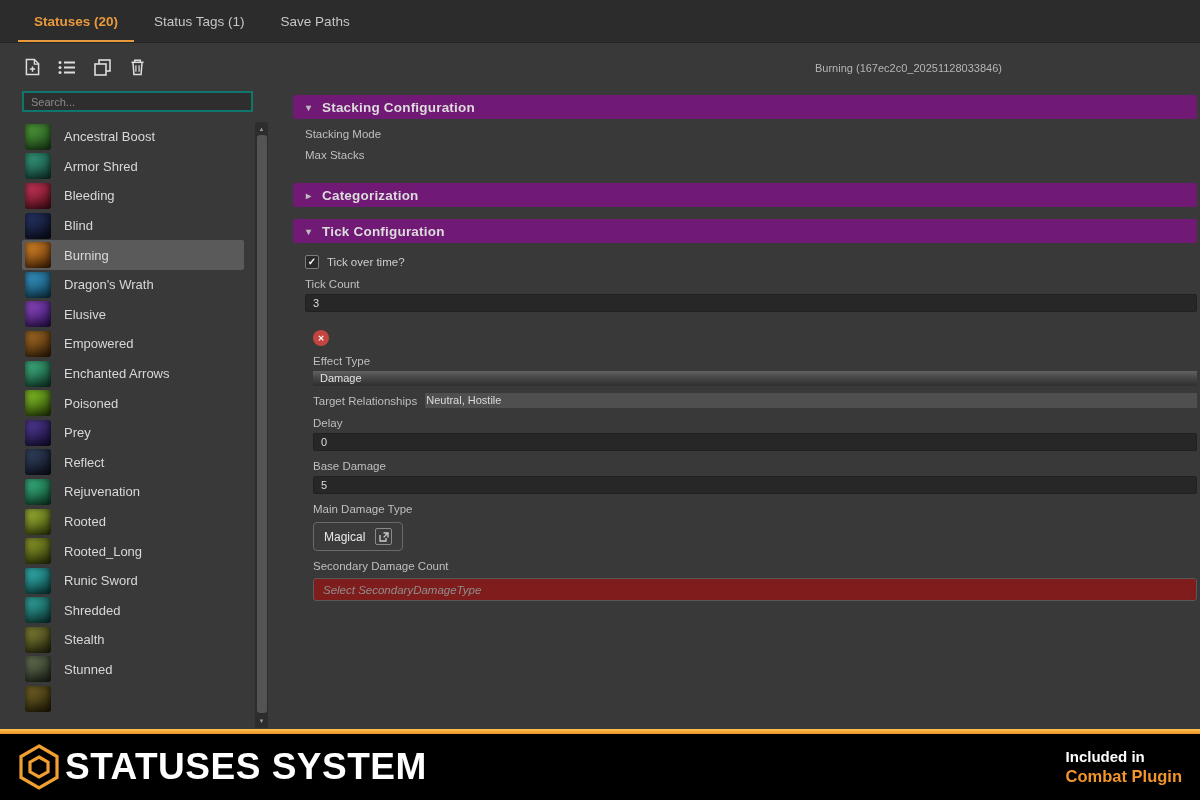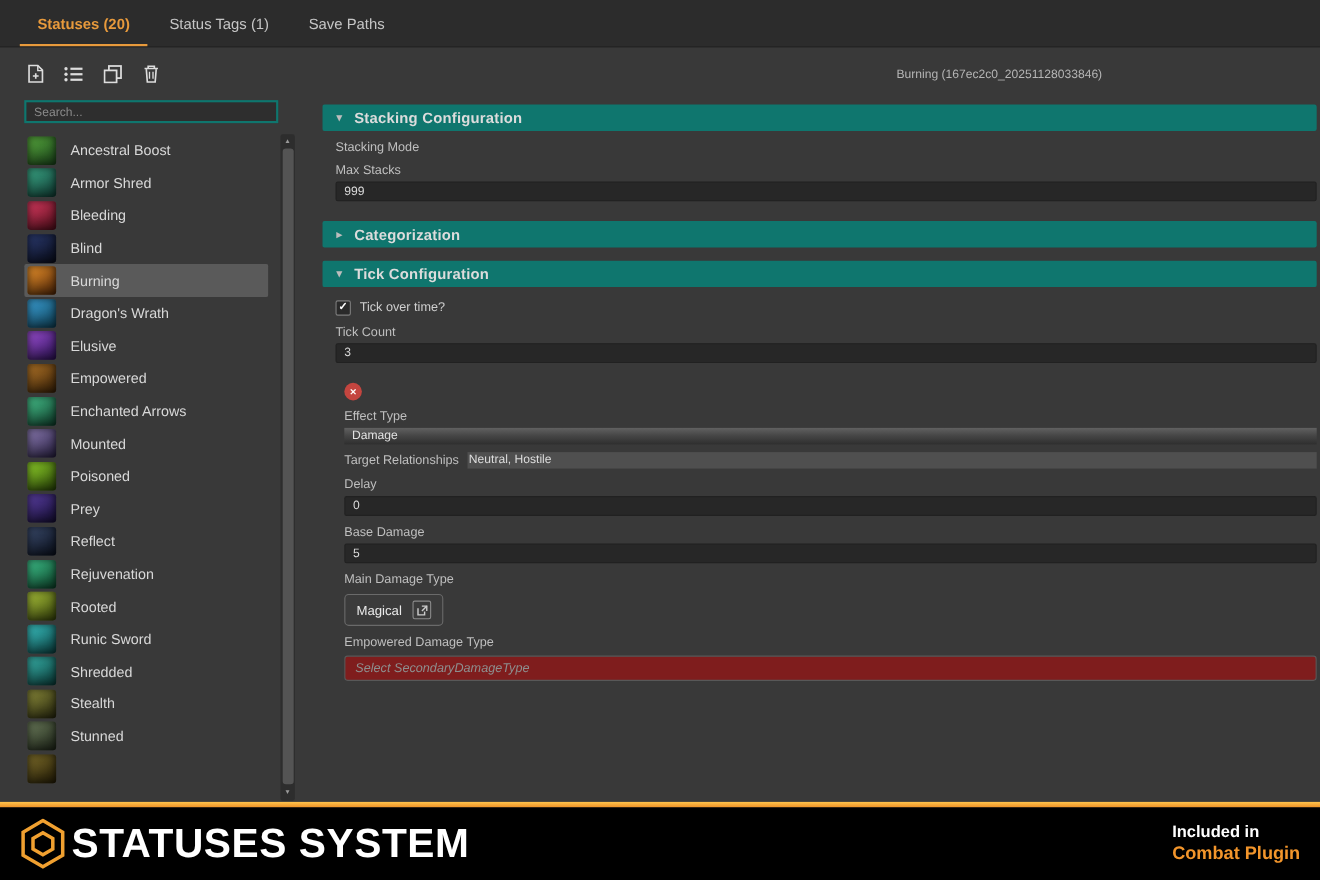--- a/index.html
+++ b/index.html
@@ -28,21 +28,21 @@
   .arrow { position:absolute; left:0; width:100%; text-align:center; font-size:6px; color:#9a9a9a; line-height:10px; cursor:pointer; }
   .arrow.up { top:2px; } .arrow.up::before { content:"▲"; }
   .arrow.down { bottom:2px; } .arrow.down::before { content:"▼"; }
   .thumb { position:absolute; left:1.5px; width:10px; top:13px; bottom:15px; background:#545454; border-radius:3px; cursor:grab; }
 
   
   .editor { position:absolute; left:293px; top:43px; right:0; bottom:71px; overflow:hidden; }
   .obj-title { position:absolute; left:522px; top:19px; font-size:11px; color:#b5b5b5; }
   .sections { position:absolute; top:52px; left:0; right:3px; }
   .sec { margin-bottom:12px; }
-  .sec-header { height:24px; background:#0f766e; display:flex; align-items:center; gap:9px; padding-left:11px; font-size:13.5px; font-weight:600; color:#dcdcdc; border-radius:2px; cursor:pointer; letter-spacing:.2px; }
+  .sec-header { height:24px; background:#701a75; display:flex; align-items:center; gap:9px; padding-left:11px; font-size:13.5px; font-weight:600; color:#dcdcdc; border-radius:2px; cursor:pointer; letter-spacing:.2px; }
   .tri { font-size:10px; color:#bdbdbd; width:9px; text-align:center; }
   .tri.open::before { content:"▾"; }
   .tri.closed::before { content:"▸"; }
   .sec-body { padding-bottom:6px; }
   .label { font-size:11.5px; color:#bfbfbf; margin:9px 0 4px 12px; }
   .dropdown { margin-left:12px; height:15px; background:linear-gradient(to bottom,#616161 0%,#474747 45%,#2e2e2e 100%); font-size:11px; color:#e2e2e2; line-height:15px; padding-left:7px; cursor:pointer; }
   .tinput { display:block; margin-left:12px; width:calc(100% - 12px); height:18px; background:#272727; border:1px solid #212121; border-radius:2px; color:#dcdcdc; font-size:11px; padding:0 7px; font-family:inherit; outline:none; }
 
   .checkrow { display:flex; align-items:center; gap:8px; margin:12px 0 2px 12px; font-size:11.5px; color:#cfcfcf; }
   .checkbox { width:14px; height:14px; background:#2a2a2a; border:1px solid #7d7d7d; border-radius:2px; color:#fff; font-size:10px; line-height:12px; text-align:center; cursor:pointer; font-weight:700; }
@@ -146,42 +146,42 @@
         </div>
         <div class="row">
           <span class="item-icon" style="background: linear-gradient(135deg, rgb(176, 116, 40) 0%, rgb(62, 36, 8) 100%);"></span>
           <span class="item-label">Empowered</span>
         </div>
         <div class="row">
           <span class="item-icon" style="background: linear-gradient(135deg, rgb(70, 192, 138) 0%, rgb(17, 68, 48) 100%);"></span>
           <span class="item-label">Enchanted Arrows</span>
         </div>
         <div class="row">
-          <span class="item-icon" style="background: linear-gradient(135deg, rgb(138, 122, 176) 0%, rgb(44, 35, 71) 100%);"></span>
-          <span class="item-label">Mounted</span>
-        </div>
-        <div class="row">
           <span class="item-icon" style="background: linear-gradient(135deg, rgb(143, 208, 42) 0%, rgb(44, 74, 8) 100%);"></span>
           <span class="item-label">Poisoned</span>
         </div>
         <div class="row">
           <span class="item-icon" style="background: linear-gradient(135deg, rgb(90, 63, 160) 0%, rgb(23, 15, 58) 100%);"></span>
           <span class="item-label">Prey</span>
         </div>
         <div class="row">
           <span class="item-icon" style="background: linear-gradient(135deg, rgb(58, 74, 106) 0%, rgb(12, 18, 32) 100%);"></span>
           <span class="item-label">Reflect</span>
         </div>
         <div class="row">
           <span class="item-icon" style="background: linear-gradient(135deg, rgb(62, 192, 138) 0%, rgb(14, 74, 46) 100%);"></span>
           <span class="item-label">Rejuvenation</span>
         </div>
         <div class="row">
           <span class="item-icon" style="background: linear-gradient(135deg, rgb(168, 192, 58) 0%, rgb(60, 74, 12) 100%);"></span>
           <span class="item-label">Rooted</span>
+        </div>
+        <div class="row">
+          <span class="item-icon" style="background: linear-gradient(135deg, rgb(152, 164, 46) 0%, rgb(51, 61, 10) 100%);"></span>
+          <span class="item-label">Rooted_Long</span>
         </div>
         <div class="row">
           <span class="item-icon" style="background: linear-gradient(135deg, rgb(58, 192, 192) 0%, rgb(12, 72, 72) 100%);"></span>
           <span class="item-label">Runic Sword</span>
         </div>
         <div class="row">
           <span class="item-icon" style="background: linear-gradient(135deg, rgb(56, 176, 168) 0%, rgb(12, 67, 64) 100%);"></span>
           <span class="item-label">Shredded</span>
         </div>
         <div class="row">
@@ -210,21 +210,20 @@
   <div class="sections">
 
     <section class="sec">
       <div class="sec-header">
         <span class="tri open"></span>
         <span>Stacking Configuration</span>
       </div>
       <div class="sec-body">
         <div class="label">Stacking Mode</div>
         <div class="label">Max Stacks</div>
-        <input class="tinput" value="999" style="">
       </div>
     </section>
 
     <section class="sec">
       <div class="sec-header">
         <span class="tri closed"></span>
         <span>Categorization</span>
       </div>
     </section>
 
@@ -260,21 +259,21 @@
         <div class="mdt-btn">
           <span>Magical</span>
           <span class="ext-box">
             <svg width="10" height="10" viewBox="0 0 10 10">
                 <path d="M1 3v6h6V6" fill="none" stroke="#ccc" stroke-width="1.3"></path>
                 <path d="M4.5 1H9v4.5" fill="none" stroke="#ccc" stroke-width="1.3"></path>
                 <path d="M9 1L4.6 5.4" stroke="#ccc" stroke-width="1.3"></path>
               </svg>
           </span>
         </div>
-        <div class="elabel">Empowered Damage Type</div>
+        <div class="elabel">Secondary Damage Count</div>
         <input class="sdt-input" placeholder="Select SecondaryDamageType" style="">
       </div>
     </section>
 
   </div>
 </main>
 
 <div class="accent-line"></div>
 <footer class="footer">
   <svg width="42" height="46" viewBox="0 0 42 46">

